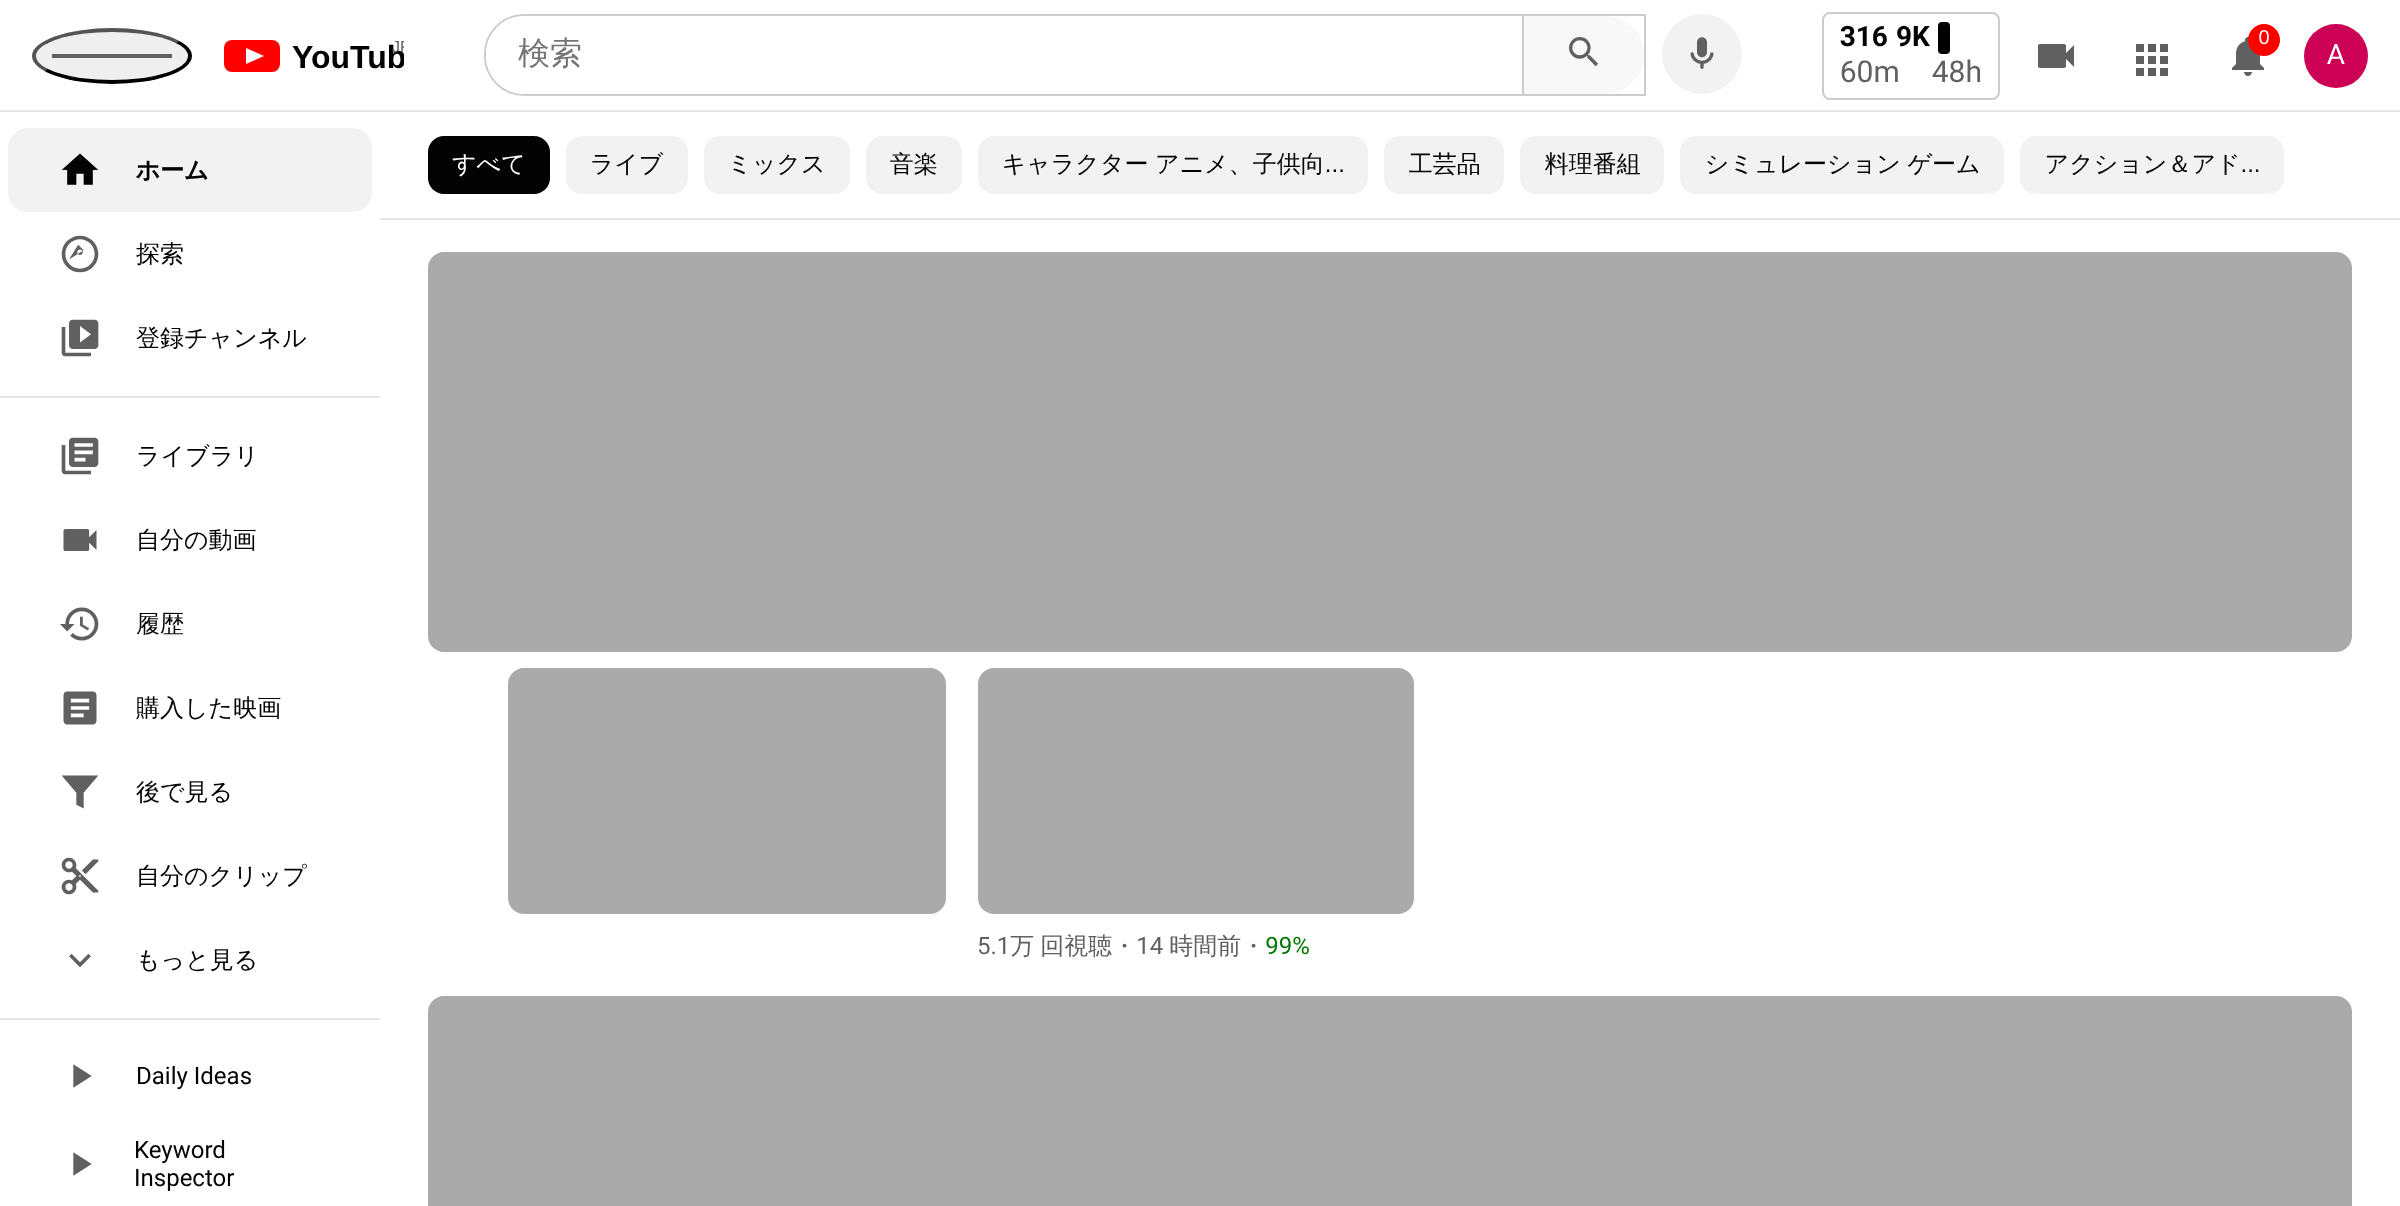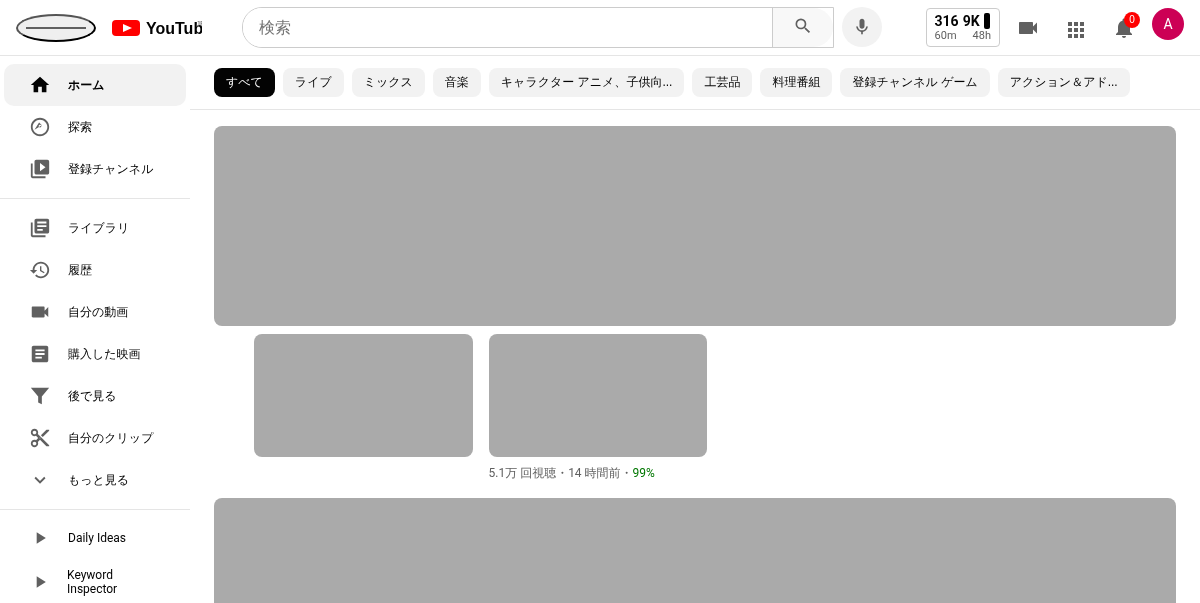--- a/index.html
+++ b/index.html
@@ -21,21 +21,21 @@
     .hamburger { cursor: pointer; padding: 8px; border-radius: 50%; display: flex; align-items: center; justify-content: center; }
     .hamburger span { display: block; width: 20px; height: 2px; background: #606060; margin: 3px 0; }
     .logo { display: flex; align-items: center; gap: 4px; text-decoration: none; }
 
     .search-container { display: flex; align-items: flex-start; flex: 1; max-width: 640px; margin: 0 40px; }
     .search-bar { display: flex; flex: 1; border: 1px solid #ccc; border-radius: 20px 0 0 20px; overflow: hidden; }
     .search-input { flex: 1; border: none; outline: none; padding: 8px 16px; font-size: 16px; color: #030303; }
     .search-button { background: #f8f8f8; border: none; border-left: 1px solid #ccc; border-radius: 0 20px 20px 0; padding: 8px 20px; cursor: pointer; }
     .mic-button { margin-left: 8px; background: #f2f2f2; border: none; border-radius: 50%; width: 40px; height: 40px; cursor: pointer; display: flex; align-items: center; justify-content: center; }
 
-    .header-right { display: flex; align-items: flex-start; gap: 8px; margin-left: auto; }
+    .header-right { display: flex; align-items: center; gap: 8px; margin-left: auto; }
     .stats-box { display: flex; align-items: center; gap: 4px; border: 1px solid #ccc; border-radius: 4px; padding: 4px 8px; font-size: 12px; color: #606060; }
     .stats-box .num { font-weight: 700; color: #030303; font-size: 14px; }
     .icon-btn { background: none; border: none; cursor: pointer; padding: 8px; border-radius: 50%; display: flex; align-items: center; justify-content: center; color: #606060; font-size: 18px; }
     .notif-btn { position: relative; }
     .notif-badge { position: absolute; top: 4px; right: 4px; background: #ff0000; color: #fff; border-radius: 50%; width: 16px; height: 16px; font-size: 10px; display: flex; align-items: center; justify-content: center; }
     .avatar { width: 32px; height: 32px; border-radius: 50%; background: #c05; cursor: pointer; overflow: hidden; display: flex; align-items: center; justify-content: center; color: #fff; font-size: 14px; }
 
     
     .main-layout { display: flex; margin-top: 56px; height: calc(603px - 56px); }
 
@@ -111,21 +111,21 @@
   </div>
 
   <div class="header-right">
     <div class="stats-box">
       <div>
         <div style="display:flex;gap:4px;">
           <span class="num">316</span>
           <span class="num">9K</span>
           <span style="font-size:10px;background:#000;color:#fff;padding:1px 3px;border-radius:2px;"></span>
         </div>
-        <div style="display:flex;gap:16px;font-size:11px;">
+        <div style="display:flex;gap:16px;font-size:15px;">
           <span>60m</span>
           <span>48h</span>
         </div>
       </div>
     </div>
     <button class="icon-btn">
       <svg width="24" height="24" viewBox="0 0 24 24" fill="#606060">
         <path d="M17 10.5V7c0-.55-.45-1-1-1H4c-.55 0-1 .45-1 1v10c0 .55.45 1 1 1h12c.55 0 1-.45 1-1v-3.5l4 4v-11l-4 4z"></path>
       </svg>
     </button>
@@ -184,33 +184,33 @@
         <svg width="22" height="22" viewBox="0 0 24 24" fill="#606060">
             <path d="M4 6H2v14c0 1.1.9 2 2 2h14v-2H4V6zm16-4H8c-1.1 0-2 .9-2 2v12c0 1.1.9 2 2 2h12c1.1 0 2-.9 2-2V4c0-1.1-.9-2-2-2zm-1 9H9V9h10v2zm-4 4H9v-2h6v2zm4-8H9V5h10v2z"></path>
           </svg>
       </span>
       <span>ライブラリ</span>
     </div>
 
     <div class="sidebar-item">
       <span class="si-icon">
         <svg width="22" height="22" viewBox="0 0 24 24" fill="#606060">
+            <path d="M17 10.5V7c0-.55-.45-1-1-1H4c-.55 0-1 .45-1 1v10c0 .55.45 1 1 1h12c.55 0 1-.45 1-1v-3.5l4 4v-11l-4 4z"></path>
+          </svg>
+      </span>
+      <span>自分の動画</span>
+    </div>
+
+    <div class="sidebar-item">
+      <span class="si-icon">
+        <svg width="22" height="22" viewBox="0 0 24 24" fill="#606060">
             <path d="M13 3c-4.97 0-9 4.03-9 9H1l3.89 3.89.07.14L9 12H6c0-3.87 3.13-7 7-7s7 3.13 7 7-3.13 7-7 7c-1.93 0-3.68-.79-4.94-2.06l-1.42 1.42C8.27 19.99 10.51 21 13 21c4.97 0 9-4.03 9-9s-4.03-9-9-9zm-1 5v5l4.28 2.54.72-1.21-3.5-2.08V8H12z"></path>
           </svg>
       </span>
       <span>履歴</span>
-    </div>
-
-    <div class="sidebar-item">
-      <span class="si-icon">
-        <svg width="22" height="22" viewBox="0 0 24 24" fill="#606060">
-            <path d="M17 10.5V7c0-.55-.45-1-1-1H4c-.55 0-1 .45-1 1v10c0 .55.45 1 1 1h12c.55 0 1-.45 1-1v-3.5l4 4v-11l-4 4z"></path>
-          </svg>
-      </span>
-      <span>自分の動画</span>
     </div>
 
     <div class="sidebar-item">
       <span class="si-icon">
         <svg width="22" height="22" viewBox="0 0 24 24" fill="#606060">
             <path d="M19 3H5c-1.1 0-2 .9-2 2v14c0 1.1.9 2 2 2h14c1.1 0 2-.9 2-2V5c0-1.1-.9-2-2-2zm-5 14H7v-2h7v2zm3-4H7v-2h10v2zm0-4H7V7h10v2z"></path>
           </svg>
       </span>
       <span>購入した映画</span>
     </div>
@@ -267,21 +267,21 @@
   <main class="content">
 
     <div class="filter-bar">
       <button class="chip active">すべて</button>
       <button class="chip">ライブ</button>
       <button class="chip">ミックス</button>
       <button class="chip">音楽</button>
       <button class="chip">キャラクター アニメ、子供向...</button>
       <button class="chip">工芸品</button>
       <button class="chip">料理番組</button>
-      <button class="chip">登録チャンネル ゲーム</button>
+      <button class="chip">シミュレーション ゲーム</button>
       <button class="chip">アクション＆アド...</button>
 
     </div>
 
     <div class="videos-section">
 
       <div class="video-banner"></div>
 
       <div class="video-row">
 

